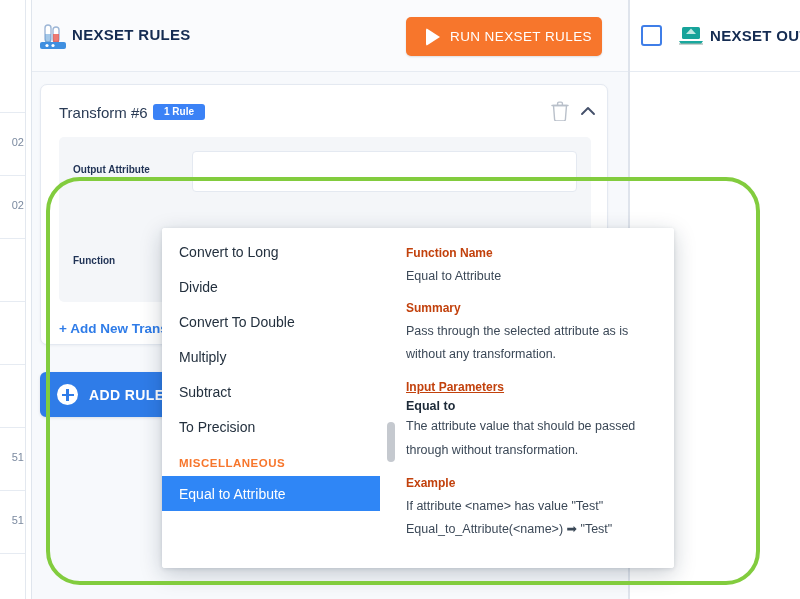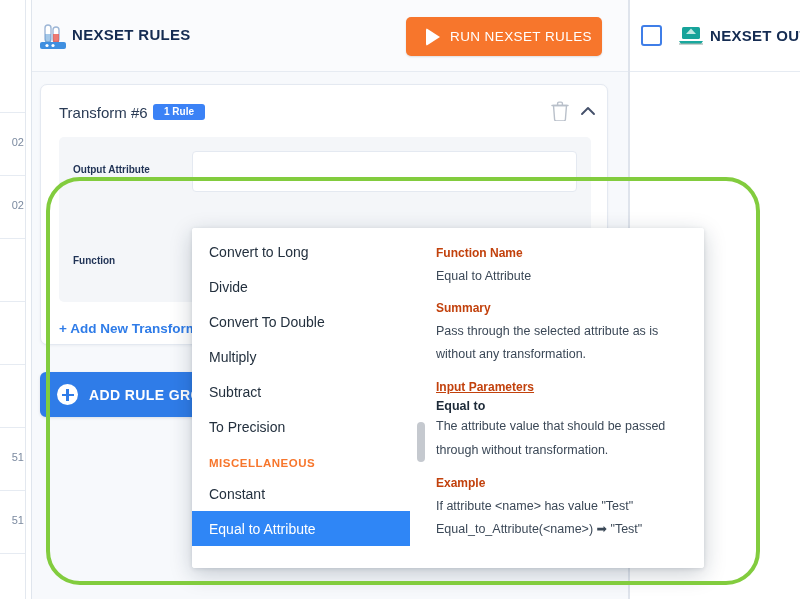--- a/index.html
+++ b/index.html
@@ -180,21 +180,21 @@
     position: absolute; left: 48px; top: 23px; width: 26px; height: 24px;
   }
   .right-title {
     position: absolute; left: 80px; top: 27px;
     font-size: 15px; font-weight: bold; letter-spacing: .3px;
     color: #152c52; white-space: nowrap;
   }
 
   
   .dropdown {
-    position: absolute; left: 192px; top: 228px; width: 512px; height: 340px;
+    position: absolute; left: 162px; top: 228px; width: 512px; height: 340px;
     background: #ffffff; border-radius: 3px;
     box-shadow: 0 6px 22px rgba(20,35,60,.22), 0 1px 4px rgba(20,35,60,.12);
     display: flex; overflow: hidden;
   }
   .dd-list {
     width: 218px; height: 340px; position: relative;
     background: #ffffff; padding-top: 6px;
   }
   .dd-item {
     height: 35px; display: flex; align-items: center;
@@ -329,21 +329,20 @@
 
   <div class="dropdown">
     <div class="dd-list">
       <div class="dd-item">Convert to Long</div>
       <div class="dd-item">Divide</div>
       <div class="dd-item">Convert To Double</div>
       <div class="dd-item">Multiply</div>
       <div class="dd-item">Subtract</div>
       <div class="dd-item">To Precision</div>
       <div class="dd-item section">MISCELLANEOUS</div>
-      <div class="dd-item">Constant</div>
       <div class="dd-item selected">Equal to Attribute</div>
     </div>
 
     <div class="dd-detail">
       <div class="dd-scroll"></div>
       <div class="d-h">Function Name</div>
       <div class="d-p tight">Equal to Attribute</div>
       <div class="d-h">Summary</div>
       <div class="d-p">Pass through the selected attribute as is without any transformation.</div>
       <div class="d-h underline">Input Parameters</div>

